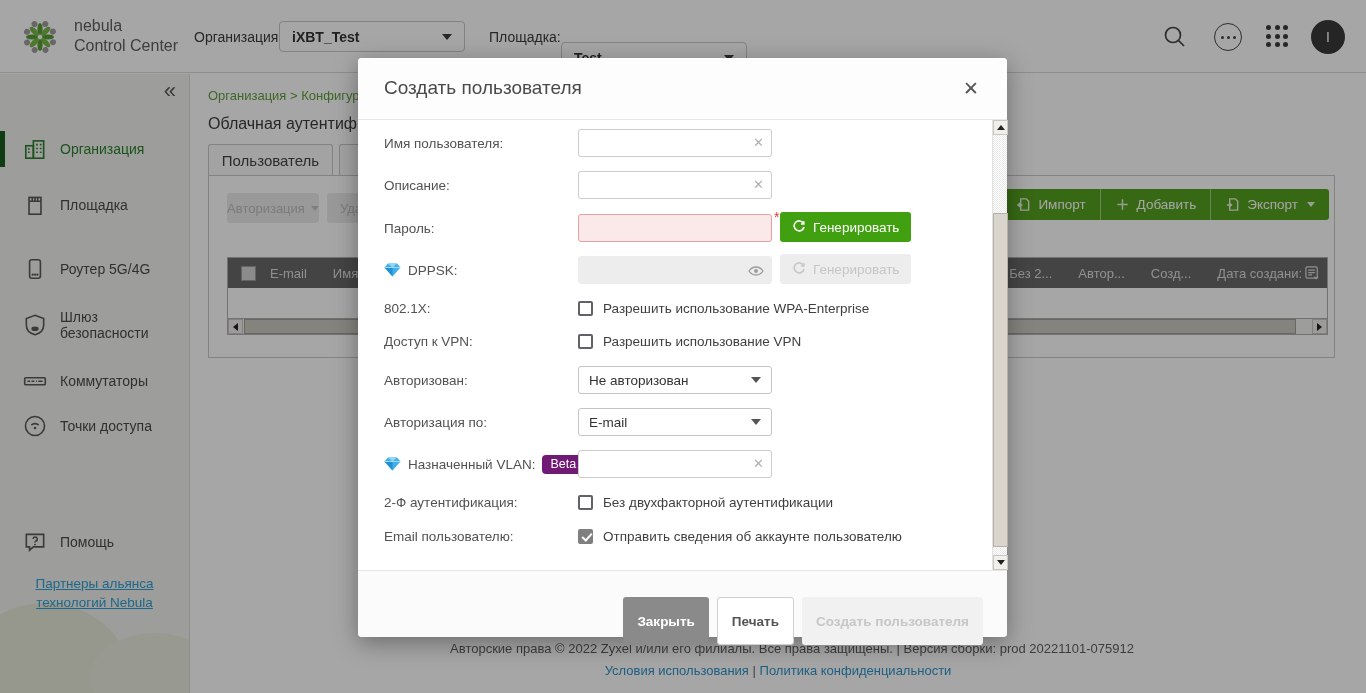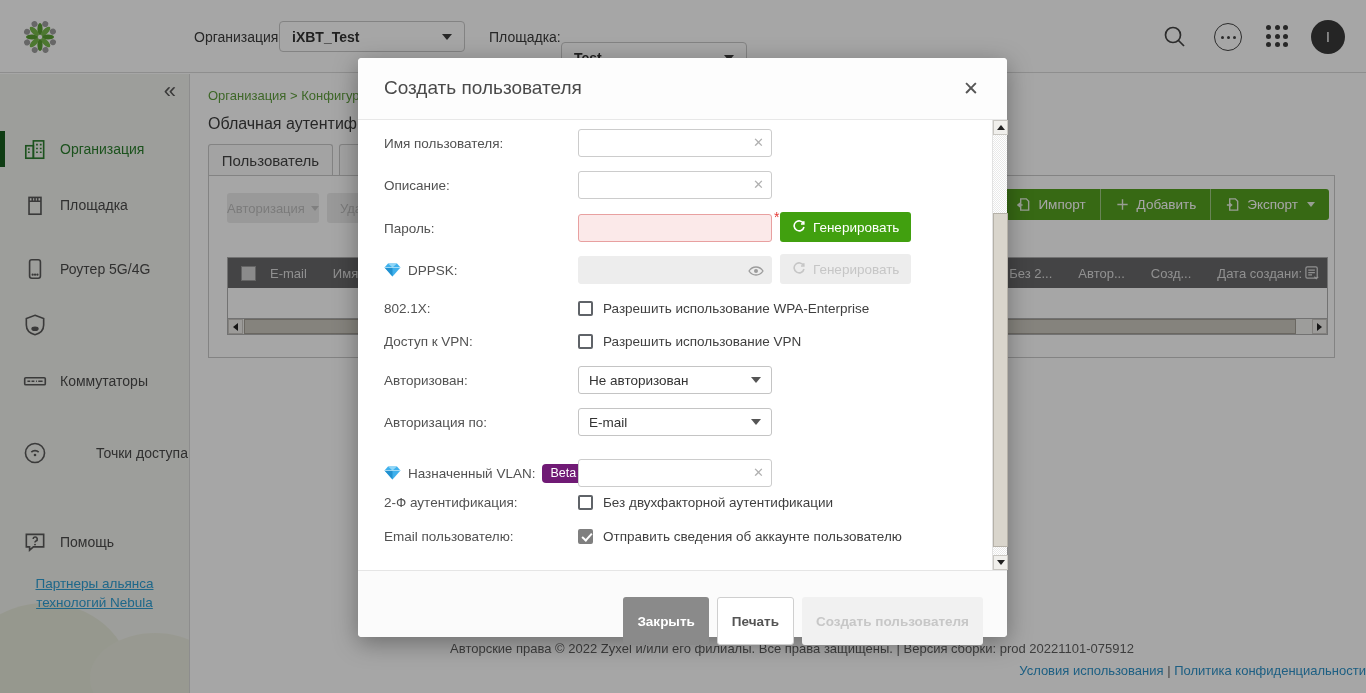--- a/index.html
+++ b/index.html
@@ -64,21 +64,21 @@
   .hscroll { height:16px; background:#f2f1ee; border-top:1px solid #b0b0b0; position:relative; }
   .hs-arrow { position:absolute; top:0; width:15px; height:15px; background:#f0efec; border:1px solid #c9c7c2; display:flex; align-items:center; justify-content:center; cursor:pointer; }
   .hs-left { left:0; } .hs-right { right:0; }
   .tri-l { width:0;height:0;border-top:4px solid transparent;border-bottom:4px solid transparent;border-right:5px solid #222; }
   .tri-r { width:0;height:0;border-top:4px solid transparent;border-bottom:4px solid transparent;border-left:5px solid #222; }
   .hs-thumb { position:absolute; left:16px; top:0; width:1052px; height:15px; background:#cdc9c0; border:1px solid #a39f96; cursor:pointer; }
   .col-icon { width:17px; height:17px; margin:0 6px 0 2px; stroke:#dedede; fill:none; stroke-width:1.3; cursor:pointer; }
   
   .page-footer { position:absolute; left:190px; top:641px; width:1176px; text-align:center; }
   .copyright { font-size:13px; color:#5f5f5f;margin-left:28px; }
-  .legal { margin-top:7px; font-size:13px; color:#666;text-align:right; }
+  .legal { margin-top:7px; font-size:13px; color:#666; }
   .legal a { color:#2e93c9; text-decoration:none; cursor:pointer; }
   
   .overlay { position:absolute; inset:0; background:rgba(0,0,0,0.35); z-index:40; }
   .modal { position:absolute; left:358px; top:58px; width:649px; height:579px; background:#fff; border-radius:4px; z-index:50;
     box-shadow:0 6px 24px rgba(0,0,0,.35); }
   .modal-header { position:absolute; top:0; left:0; right:0; height:62px; border-bottom:1px solid #e8e8e8; background:#fdfdfd; border-radius:4px 4px 0 0; }
   .modal-title { position:absolute; left:26px; top:19px; font-size:19px; color:#4a4a4a; }
   .modal-close { position:absolute; right:28px; top:19px; font-size:19px; color:#555; cursor:pointer; }
   .modal-body { position:absolute; top:62px; left:0; width:649px; height:450px; background:#fff; }
   .row { position:absolute; left:0; width:610px; height:30px; display:flex; align-items:center; }
@@ -141,20 +141,24 @@
         <ellipse cx="20" cy="12" rx="2.6" ry="6" fill="#5a9e32"></ellipse>
         <ellipse cx="20" cy="12" rx="2.6" ry="6" fill="#77b94a" transform="rotate(45 20 20)"></ellipse>
         <ellipse cx="20" cy="12" rx="2.6" ry="6" fill="#5a9e32" transform="rotate(90 20 20)"></ellipse>
         <ellipse cx="20" cy="12" rx="2.6" ry="6" fill="#77b94a" transform="rotate(135 20 20)"></ellipse>
         <ellipse cx="20" cy="12" rx="2.6" ry="6" fill="#5a9e32" transform="rotate(180 20 20)"></ellipse>
         <ellipse cx="20" cy="12" rx="2.6" ry="6" fill="#77b94a" transform="rotate(225 20 20)"></ellipse>
         <ellipse cx="20" cy="12" rx="2.6" ry="6" fill="#5a9e32" transform="rotate(270 20 20)"></ellipse>
         <ellipse cx="20" cy="12" rx="2.6" ry="6" fill="#77b94a" transform="rotate(315 20 20)"></ellipse>
       </g>
     </svg>
+    <div class="brand">
+      <div>nebula</div>
+      <div>Control Center</div>
+    </div>
     <div class="hdr-label" style="left:194px;">Организация:</div>
     <div class="hdr-select" style="left:279px; width:186px;">
       <span>iXBT_Test</span>
       <span class="caret-down"></span>
     </div>
     <div class="hdr-label" style="left:489px;">Площадка:</div>
     <div class="hdr-select" style="left:561px; width:186px;margin-top:21px;">
       <span>Test</span>
       <span class="caret-down"></span>
     </div>
@@ -213,31 +217,32 @@
         <path d="M9.8 17.2h.1M12 17.2h.1M14.2 17.2h.1" stroke-linecap="round" stroke-width="2"></path>
       </svg>
       <span class="lbl">Роутер 5G/4G</span>
     </div>
 
     <div class="nav-item" style="top:233px;">
       <svg viewBox="0 0 24 24">
         <path d="M12 3l8 3v6c0 5-3.5 7.8-8 9-4.5-1.2-8-4-8-9V6z"></path>
         <ellipse class="nav-fill" cx="12" cy="15.5" rx="3.4" ry="2.1"></ellipse>
       </svg>
+      <span class="lbl">Шлюз безопасности</span>
     </div>
 
     <div class="nav-item" style="top:289px;">
       <svg viewBox="0 0 24 24">
         <rect x="2.5" y="9" width="19" height="6.5" rx="1"></rect>
         <path d="M5 12.2h2.6M8.8 12.2h2.6M13 12.2h.8M15 12.2h4"></path>
       </svg>
       <span class="lbl">Коммутаторы</span>
     </div>
 
-    <div class="nav-item" style="top:361px;gap:36px;">
+    <div class="nav-item" style="top:334px;">
       <svg viewBox="0 0 24 24">
         <circle cx="12" cy="12" r="8.8"></circle>
         <path d="M8.6 11.2a4.8 4.8 0 0 1 6.8 0"></path>
         <circle class="nav-fill" cx="12" cy="13.8" r="1.2"></circle>
       </svg>
       <span class="lbl">Точки доступа</span>
     </div>
 
     <div class="nav-item" style="top:450px;">
       <svg viewBox="0 0 24 24">
@@ -428,21 +433,21 @@
       <div class="row" style="top:287px;">
         <span class="f-label">Авторизация по:</span>
         <span class="f-ctrl">
           <span class="sel">
             <span>E-mail</span>
             <span class="caret-down"></span>
           </span>
         </span>
       </div>
 
-      <div class="row" style="top:338px;padding-left:15px;">
+      <div class="row" style="top:329px;padding-left:15px;">
         <span class="f-label">
           <svg class="gem" viewBox="0 0 17 14">
             <polygon points="4,0.5 13,0.5 16.5,4.5 8.5,13.5 0.5,4.5" fill="#3fb0ec"></polygon>
             <polygon points="4,0.5 8.5,4.5 13,0.5" fill="#8fd6f7"></polygon>
             <polygon points="0.5,4.5 8.5,4.5 8.5,13.5" fill="#2191d0"></polygon>
             <line x1="0.5" y1="4.5" x2="16.5" y2="4.5" stroke="#cfeefb" stroke-width="0.7"></line>
           </svg>
           <span>Назначенный VLAN:</span>
           <span class="badge">Beta</span>
         </span>

